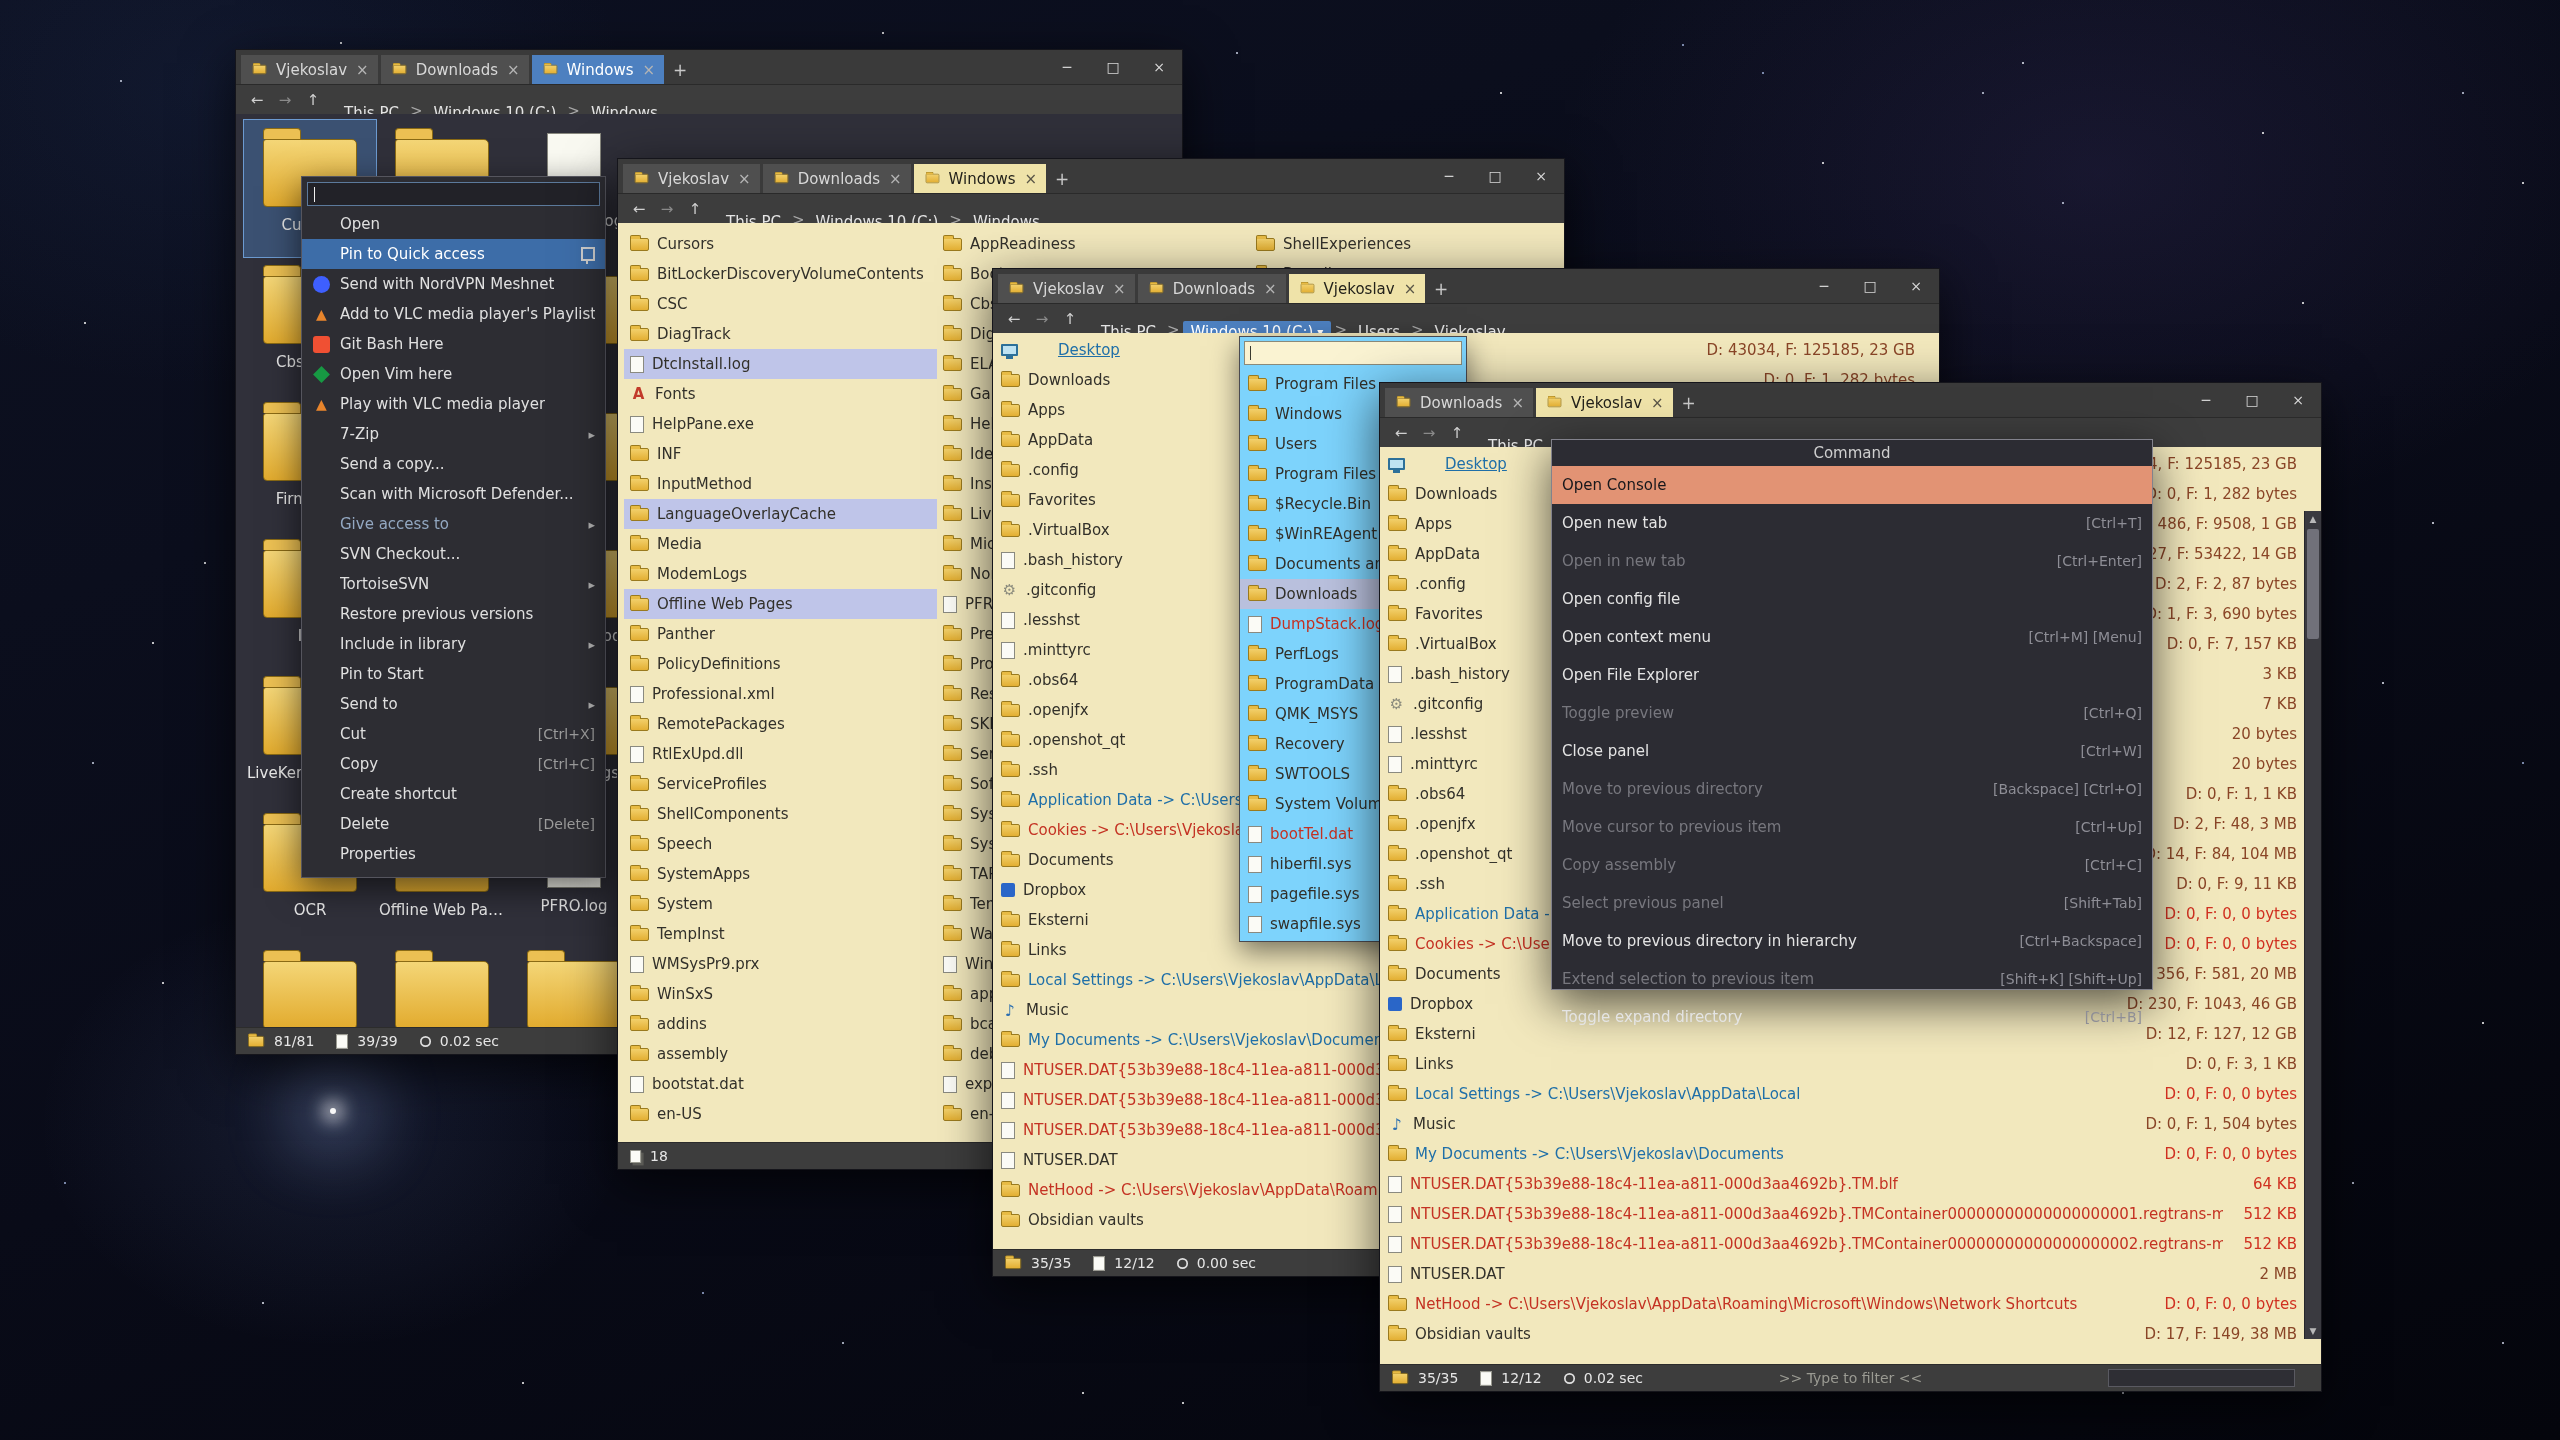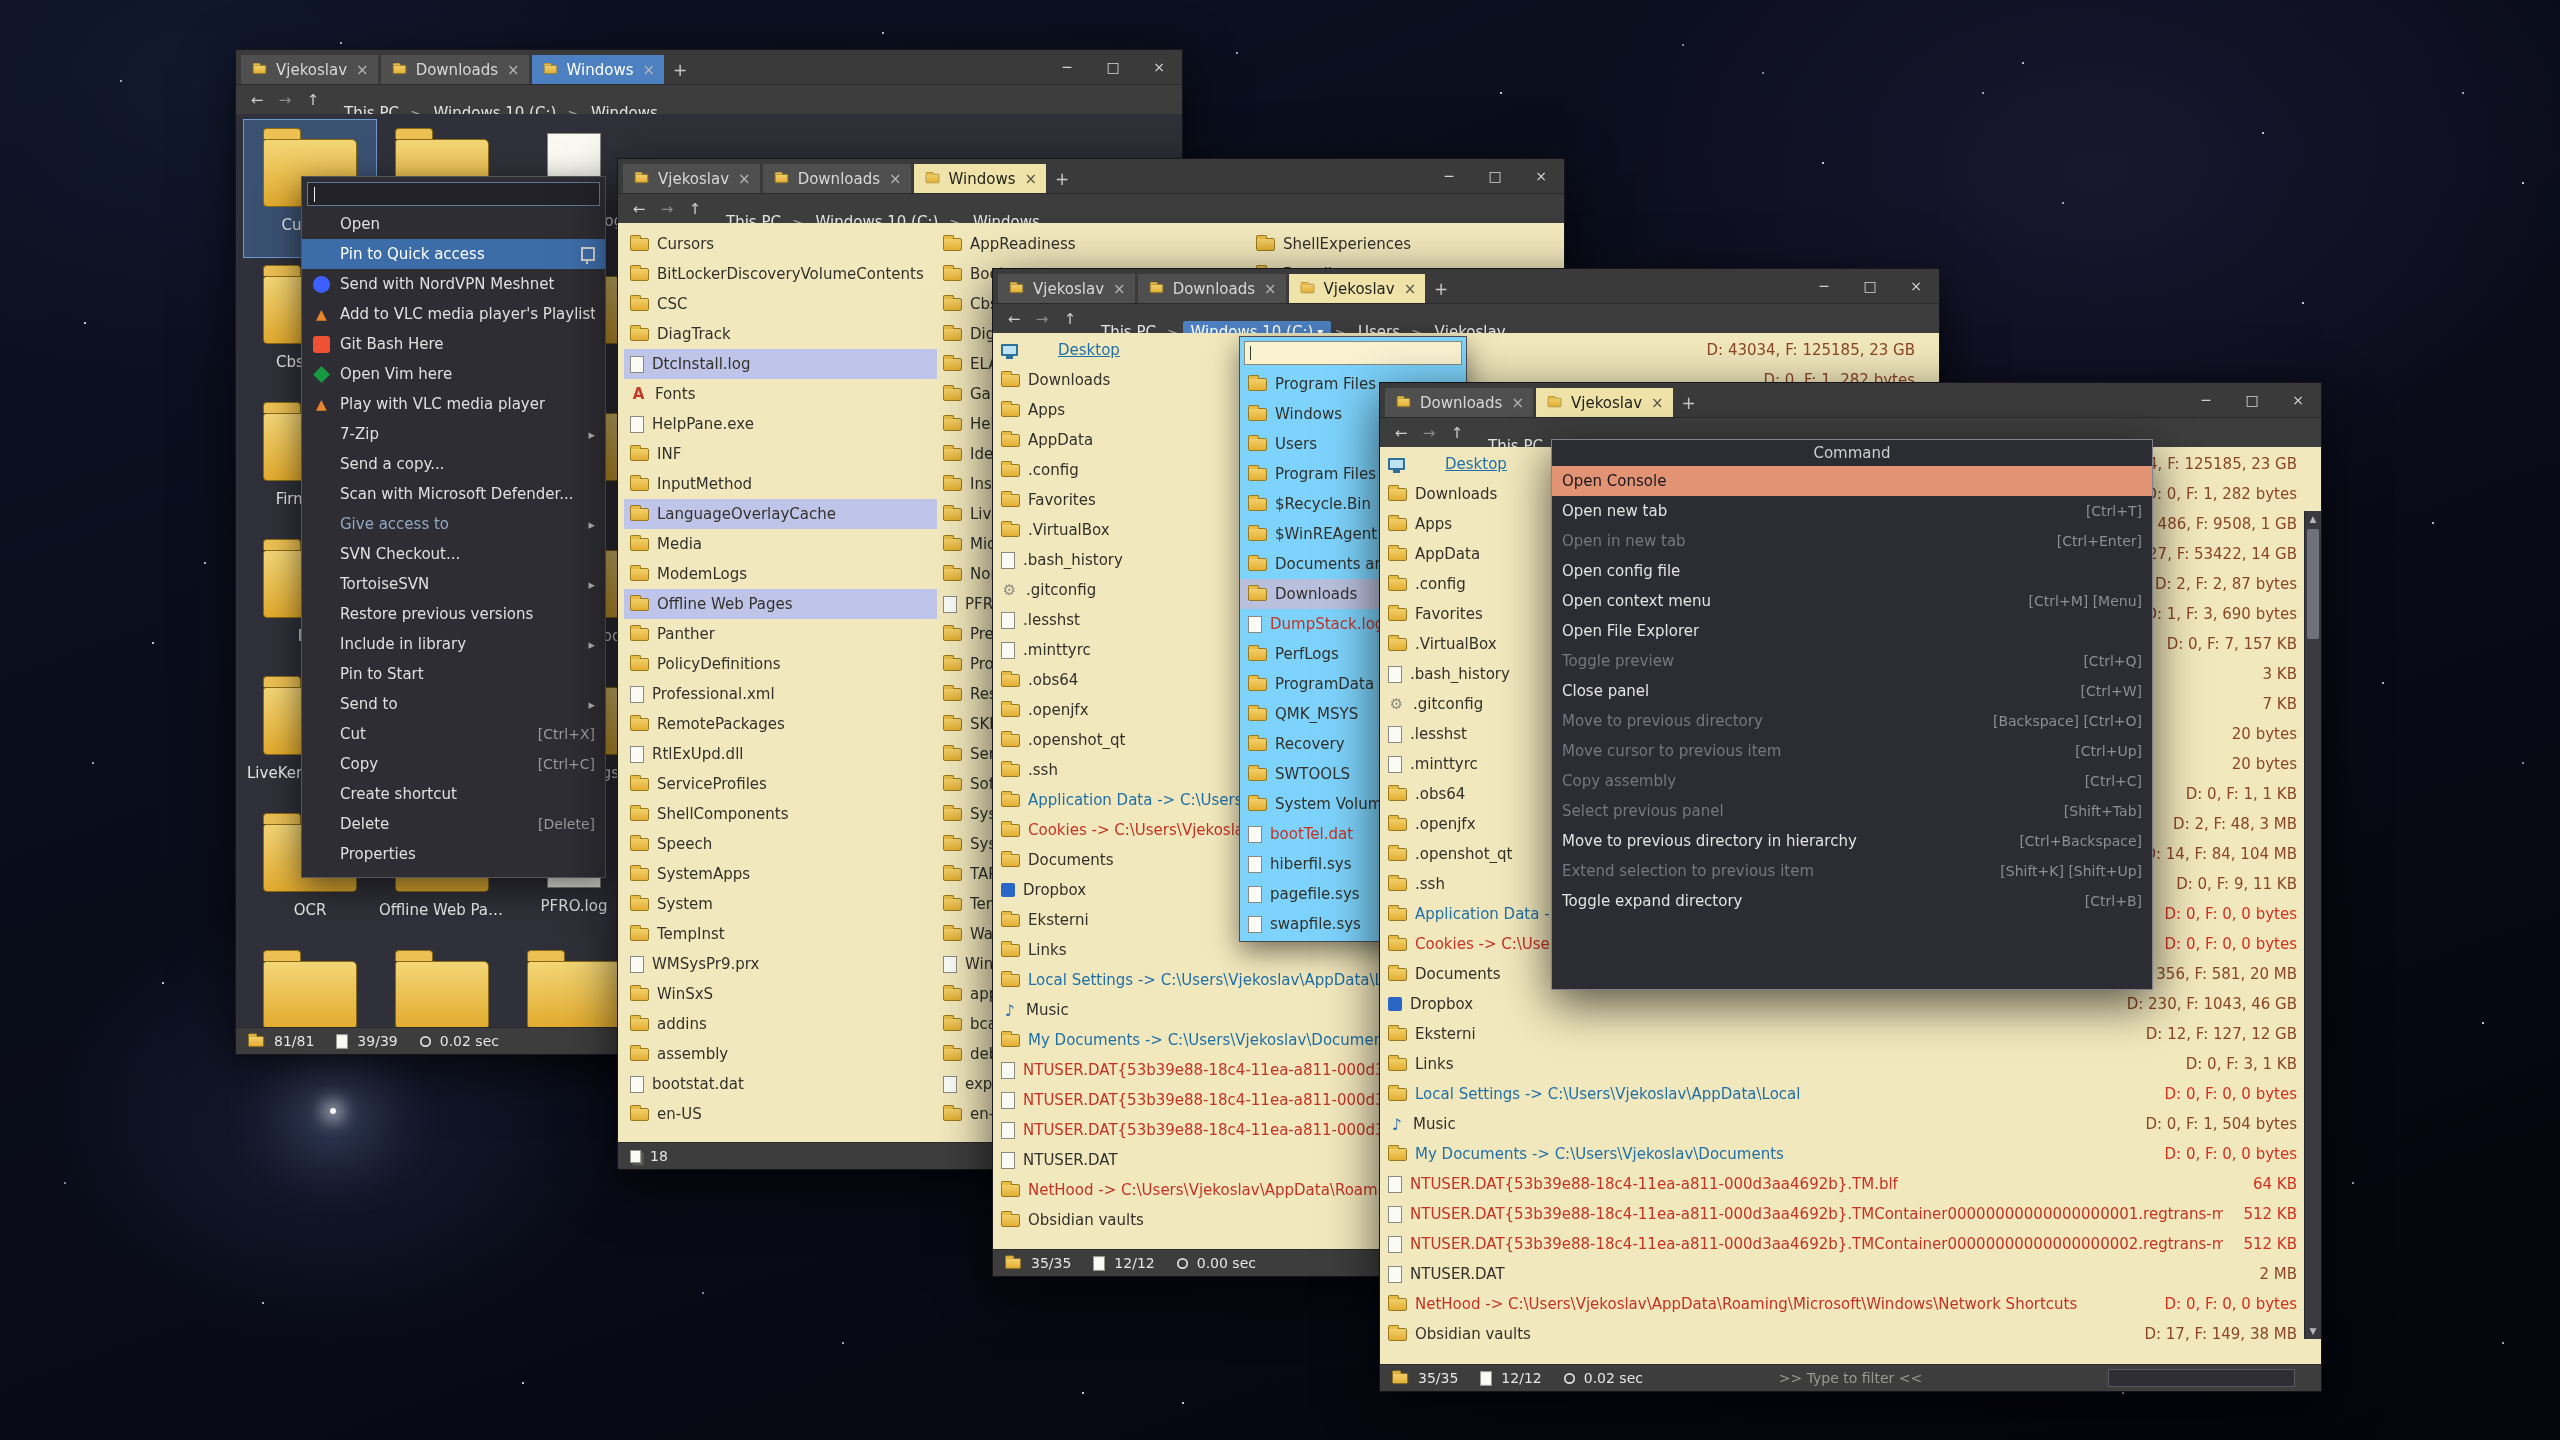--- a/index.html
+++ b/index.html
@@ -42,21 +42,21 @@
   .act-cream{background:#efe3a9;color:#23221b;}
   .act-cream .tab-x{color:#5a5647;}
   .tab-new{width:26px;height:29px;display:flex;align-items:center;justify-content:center;
            color:#c8c8c8;font-size:17px;}
   .wctl{margin-left:auto;display:flex;align-items:stretch;height:100%;}
   .wbtn{width:46px;display:flex;align-items:center;justify-content:center;color:#d8d8d8;font-size:14px;}
   .toolbar{height:30px;background:#3d3d3d;display:flex;align-items:center;padding:0 8px;gap:2px;
            color:#e4e4e4;font-size:15px;border-bottom:1px solid #2e2e2e;}
   .navbtn{width:26px;text-align:center;color:#d0d0d0;}
   .navbtn.dim{color:#8a8a8a;}
-  .crumbs{display:flex;align-items:flex-end;margin-left:8px;gap:2px;white-space:nowrap;margin-top:25px;}
+  .crumbs{display:flex;align-items:flex-start;margin-left:8px;gap:2px;white-space:nowrap;margin-top:25px;}
   .crumb{padding:2px 8px;display:flex;align-items:center;gap:4px;}
   .crumb-hl{background:#4d80c0;color:#fff;border-radius:2px;}
   .crumb-sep{color:#a8a8a8;padding:0 1px;}
   .dd{font-size:12px;}
   .content{position:absolute;left:0;right:0;top:64px;bottom:26px;overflow:hidden;}
   .cream{background:#f2e8bd;}
   .dark-content{background:#30303a;}
   .statusbar{position:absolute;left:0;right:0;bottom:0;height:26px;background:#3d3d3d;
              border-top:1px solid #2c2c2c;display:flex;align-items:center;gap:22px;
              padding:0 12px;color:#e6e6e6;font-size:14px;}
@@ -153,21 +153,21 @@
   .psel{background:#b9c0dd;}
   .pname{overflow:hidden;white-space:nowrap;max-width:165px;text-overflow:ellipsis;}
 
   
   #palette{position:absolute;left:1551px;top:439px;width:600px;height:549px;z-index:60;
            background:#2c2c33;border:1px solid #82828c;box-shadow:0 14px 44px rgba(0,0,0,.65);
            color:#e4e4e4;font-size:15px;}
   .pal-title{height:26px;display:flex;align-items:center;justify-content:center;color:#cfcfcf;}
   .pal-input{height:26px;margin:0 6px 4px;background:#222228;border:1px solid #4a4a52;
              display:flex;align-items:center;padding:0 8px;color:#fff;gap:1px;}
-  .palrow{height:30px;display:flex;align-items:center;padding:0 10px;}
+  .palrow{height:38px;display:flex;align-items:center;padding:0 10px;}
   .pallabel{white-space:nowrap;overflow:hidden;}
   .palkeys{margin-left:auto;color:#8e8e96;font-size:14px;white-space:nowrap;}
   .palsel{background:#e29374;color:#17171b;}
   .paldim .pallabel{color:#77777e;}
 
   
   .filter-hint{position:absolute;left:50%;transform:translateX(-50%);color:#9a9a92;}
   .filter-box{position:absolute;right:26px;top:4px;width:185px;height:16px;
               background:#2e2e34;border:1px solid #5a5a62;}
 

